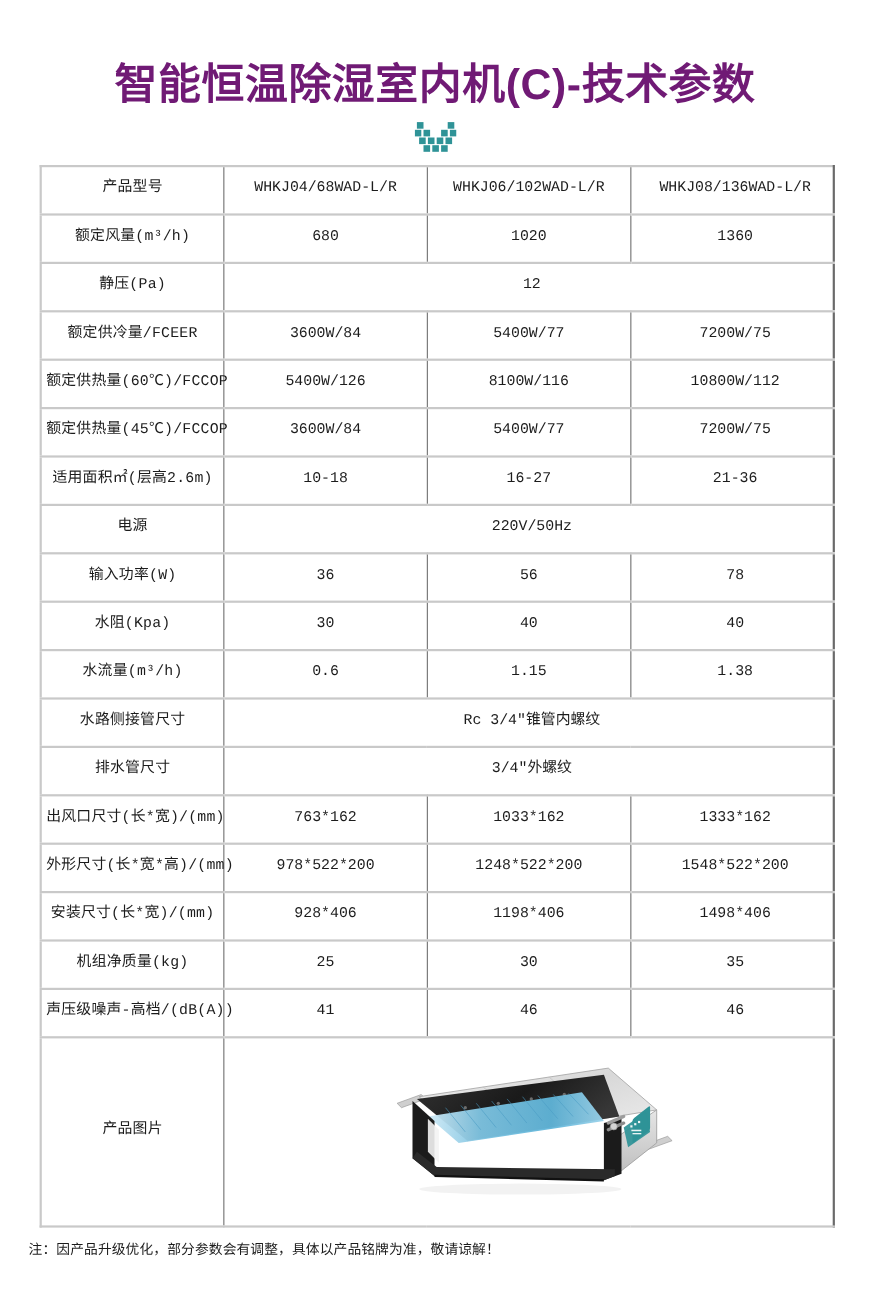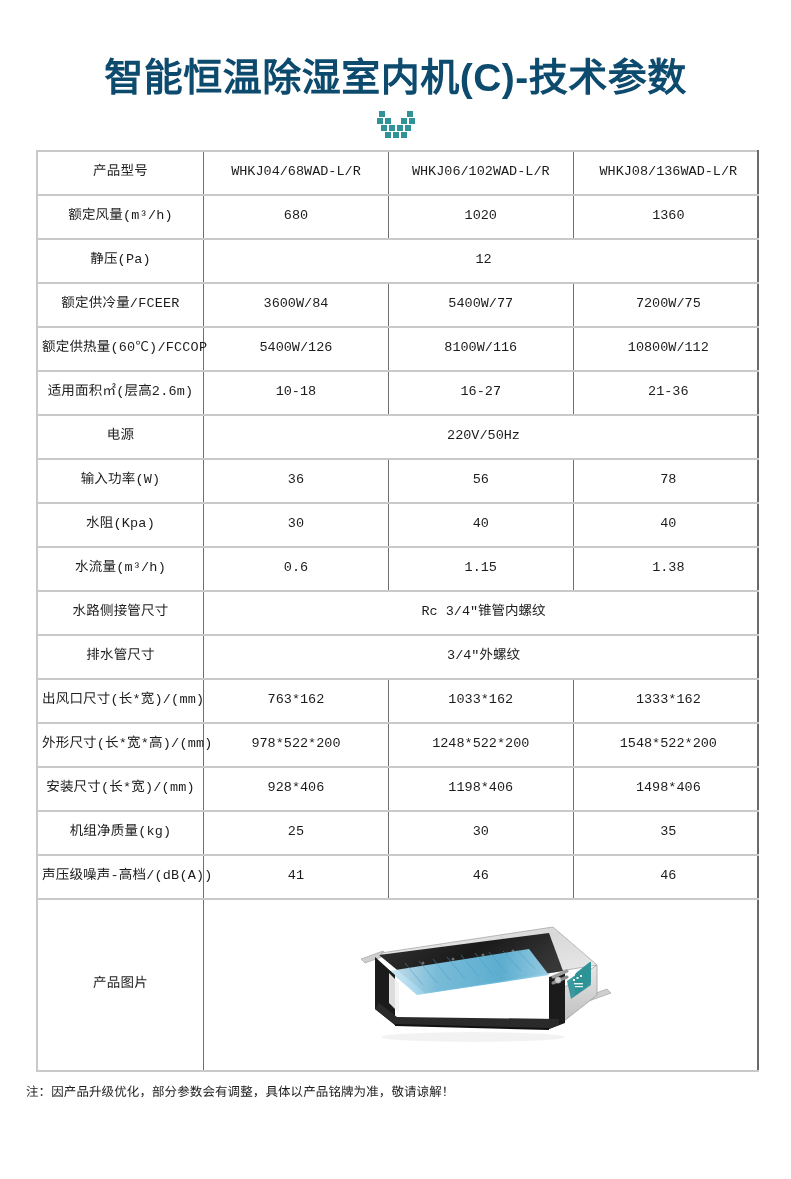--- a/index.html
+++ b/index.html
@@ -26,21 +26,21 @@
 
   
   .title-block {
     padding-top: 56px;
     text-align: center;
   }
   .page-title {
     font-size: 39px;
     font-weight: 700;
     letter-spacing: 0.5px;
-    color: #0c4a6e;
+    color: #701a75;
     line-height: 1.15;
     margin: 0;
     white-space: nowrap;
   }
 
   
   .divider-wrap {
     display: flex;
     justify-content: center;
     margin-top: 10px;
@@ -182,20 +182,26 @@
           <td class="val">7200W/75</td>
         </tr>
 
         <tr>
           <td class="label nowrap">额定供热量(60℃)/FCCOP</td>
           <td class="val">5400W/126</td>
           <td class="val">8100W/116</td>
           <td class="val">10800W/112</td>
         </tr>
 
+        <tr>
+          <td class="label nowrap">额定供热量(45℃)/FCCOP</td>
+          <td class="val">3600W/84</td>
+          <td class="val">5400W/77</td>
+          <td class="val">7200W/75</td>
+        </tr>
 
         <tr>
           <td class="label nowrap">适用面积㎡(层高2.6m)</td>
           <td class="val">10-18</td>
           <td class="val">16-27</td>
           <td class="val">21-36</td>
         </tr>
 
         <tr>
           <td class="label">电源</td>

